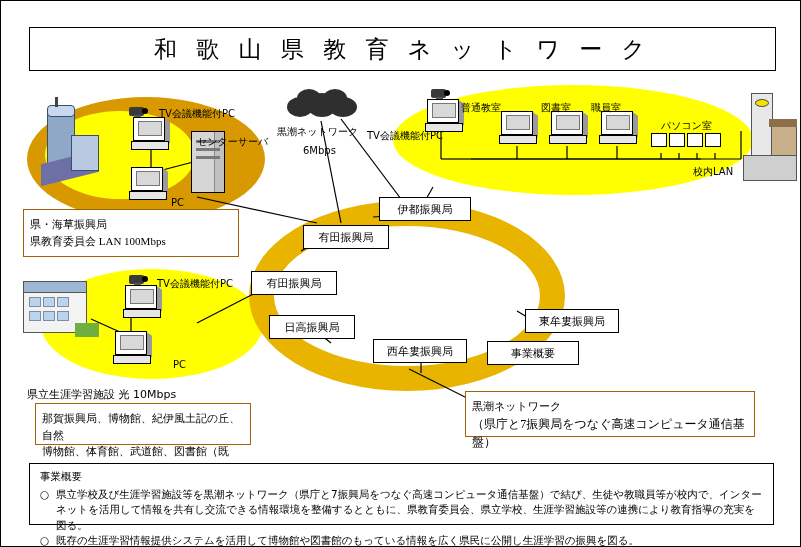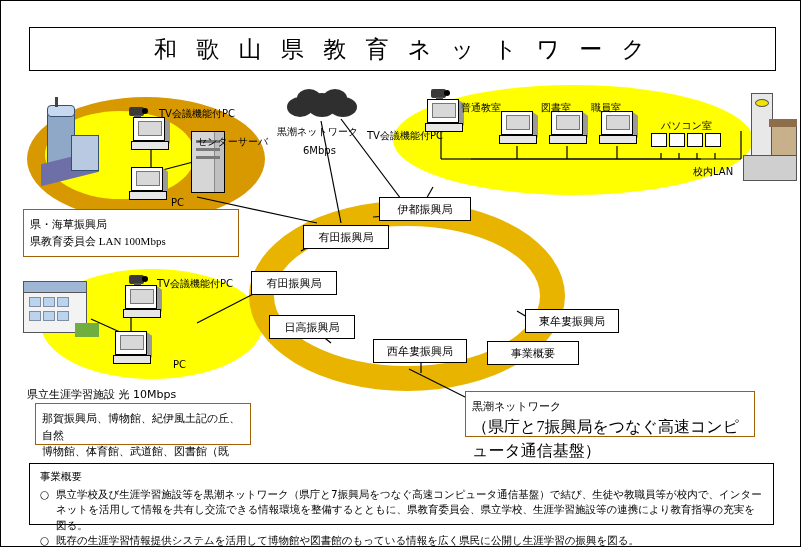--- a/index.html
+++ b/index.html
@@ -452,21 +452,21 @@
   <div class="label-box abs" style="left:524px; top:308px; width:94px; height:24px;">
     <span>東牟婁振興局</span>
   </div>
 
   <div class="label-box abs" style="left:486px; top:340px; width:92px; height:24px;">
     <span>事業概要</span>
   </div>
 
   <div class="info-panel abs" style="left:464px; top:390px; width:290px; height:46px;">
     <div>黒潮ネットワーク</div>
-    <div style="font-size:16px;">（県庁と7振興局をつなぐ高速コンピュータ通信基盤）</div>
+    <div style="font-size:12px;">（県庁と7振興局をつなぐ高速コンピュータ通信基盤）</div>
   </div>
 
   <div id="summary" class="abs">
     <div class="sum-title">事業概要</div>
     <div class="sum-row">
       <div class="sum-mark">○</div>
       <div class="sum-body">
         <div>県立学校及び生涯学習施設等を黒潮ネットワーク（県庁と7振興局をつなぐ高速コンピュータ通信基盤）で結び、生徒や教職員等が校内で、インター</div>
         <div>ネットを活用して情報を共有し交流できる情報環境を整備するとともに、県教育委員会、県立学校、生涯学習施設等の連携により教育指導の充実を図る。</div>
       </div>

